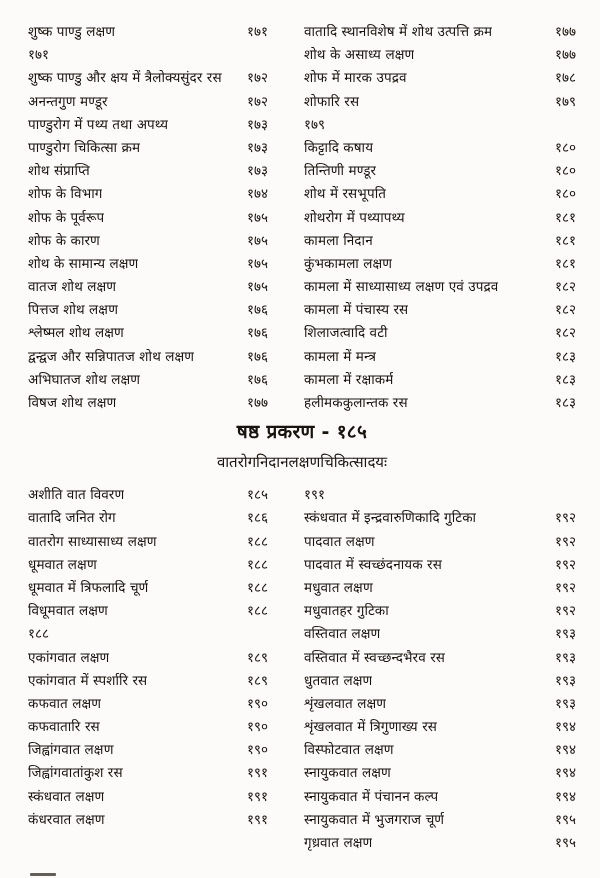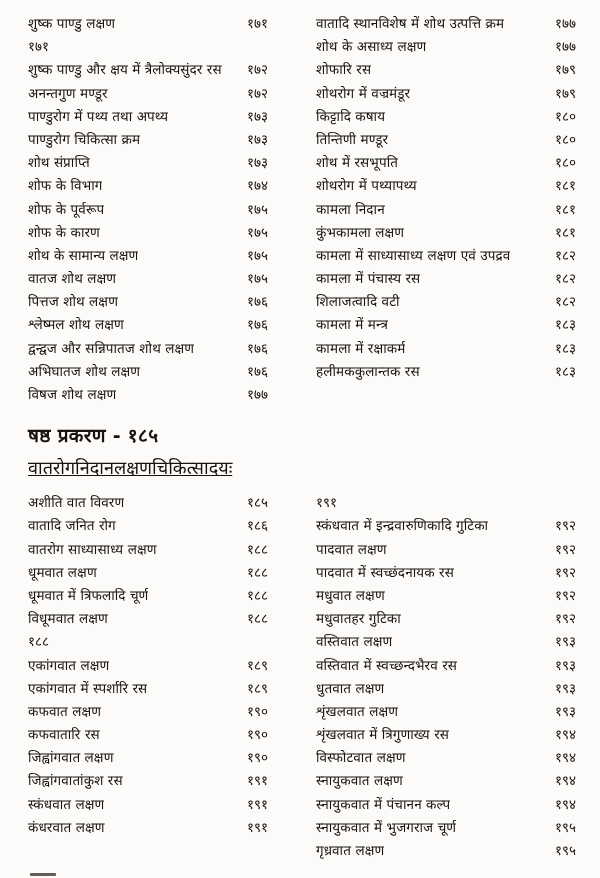--- a/index.html
+++ b/index.html
@@ -10,52 +10,53 @@
     font-family: "DejaVu Sans", "Liberation Serif", sans-serif;
   }
   .page {
     width: 600px;
     height: 878px;
     padding: 12px 24px 6px 28px;
     overflow: hidden;
   }
   .toc-section {
     display: flex;
-    gap: 48px;
+    gap: 36px;
+    margin-top: 8px;
   }
   .toc-column { min-width: 0; }
   .toc-column.col-left { flex: 0 0 240px; }
   .toc-column.col-right { flex: 1 1 auto; }
   .toc-row {
     display: flex;
     justify-content: space-between;
     align-items: baseline;
     height: 23.2px;
     line-height: 23.2px;
     font-size: 13.5px;
     white-space: nowrap;
   }
   .toc-title {
     overflow: hidden;
     margin-right: 8px;
     letter-spacing: 0.1px;
   }
   .toc-page { flex: 0 0 auto; }
   .section-header {
-    margin: 16px 0 12px 0;
+    text-align: center;
+    margin: 4px 0 12px 0;
   }
   .section-title {
     font-size: 19px;
     font-weight: bold;
     letter-spacing: 0.3px;
   }
   .section-subtitle {
-    font-size: 18px;
+    font-size: 15px;
     margin-top: 7px;
-    text-decoration: underline;
   }
   .scan-artifact {
     position: absolute;
     left: 30px;
     bottom: 2px;
     width: 26px;
     height: 3px;
     background: #3a372f;
     border-radius: 1px;
     opacity: 0.8;
@@ -139,25 +140,28 @@
     <div class="toc-column col-right">
         <div class="toc-row">
           <span class="toc-title">वातादि स्थानविशेष में शोथ उत्पत्ति क्रम</span>
           <span class="toc-page">१७७</span>
         </div>
         <div class="toc-row">
           <span class="toc-title">शोथ के असाध्य लक्षण</span>
           <span class="toc-page">१७७</span>
         </div>
         <div class="toc-row">
+          <span class="toc-title">शोफ में मारक उपद्रव</span>
+          <span class="toc-page">१७८</span>
+        </div>
+        <div class="toc-row">
           <span class="toc-title">शोफारि रस</span>
           <span class="toc-page">१७९</span>
         </div>
         <div class="toc-row">
-          <span class="toc-title">शोथरोग में वज्रमंडूर</span>
           <span class="toc-page">१७९</span>
         </div>
         <div class="toc-row">
           <span class="toc-title">किट्टादि कषाय</span>
           <span class="toc-page">१८०</span>
         </div>
         <div class="toc-row">
           <span class="toc-title">तिन्तिणी मण्डूर</span>
           <span class="toc-page">१८०</span>
         </div>

